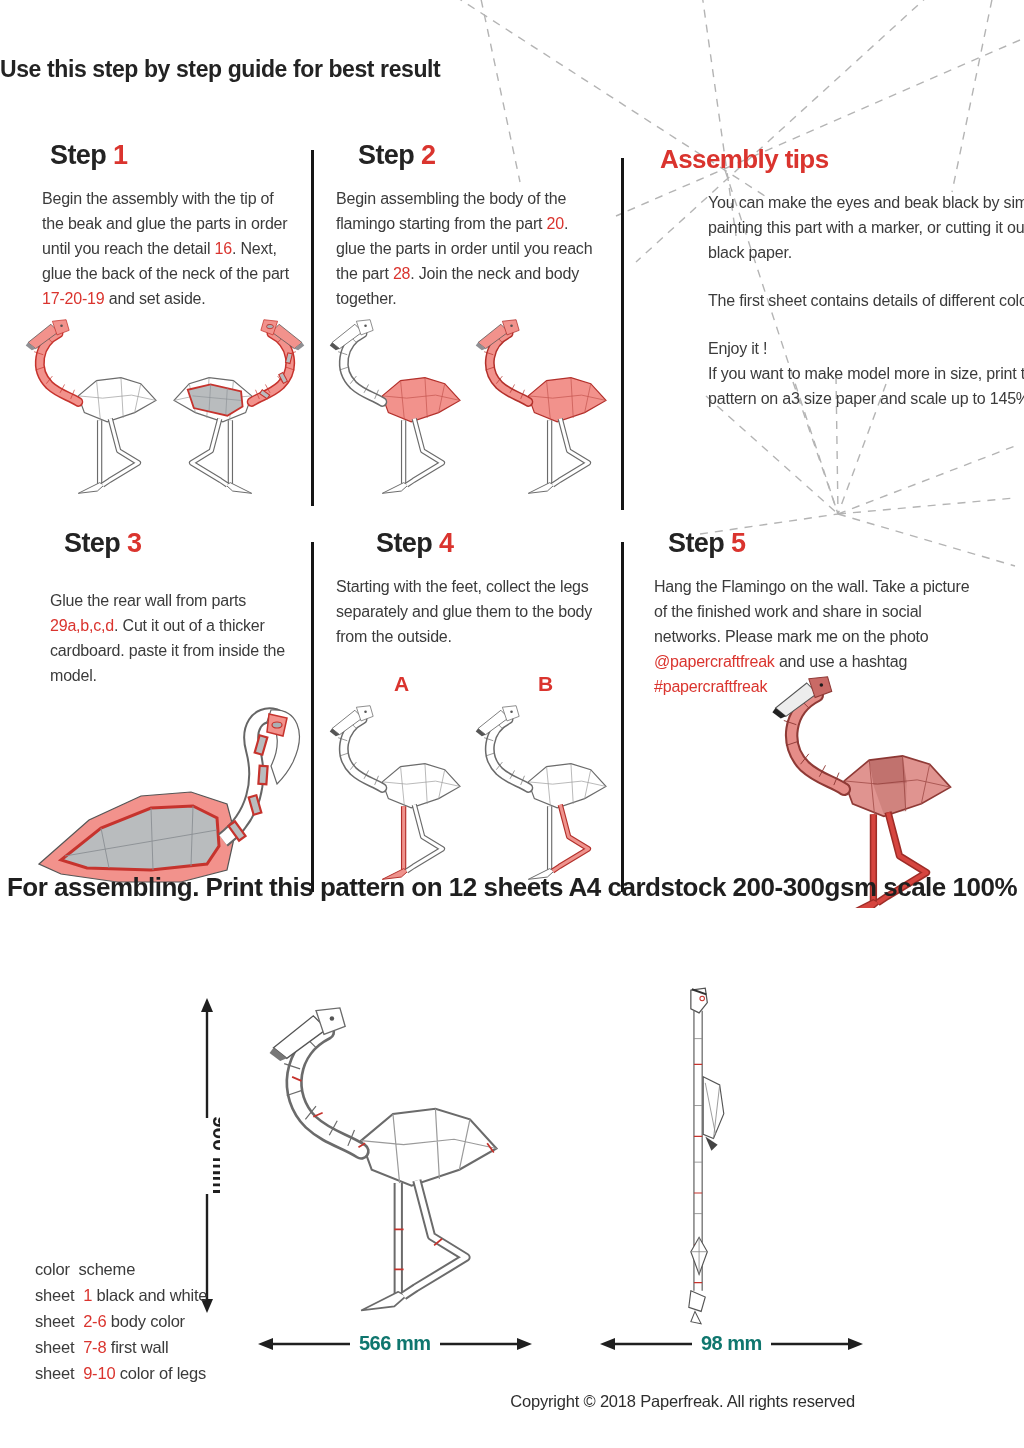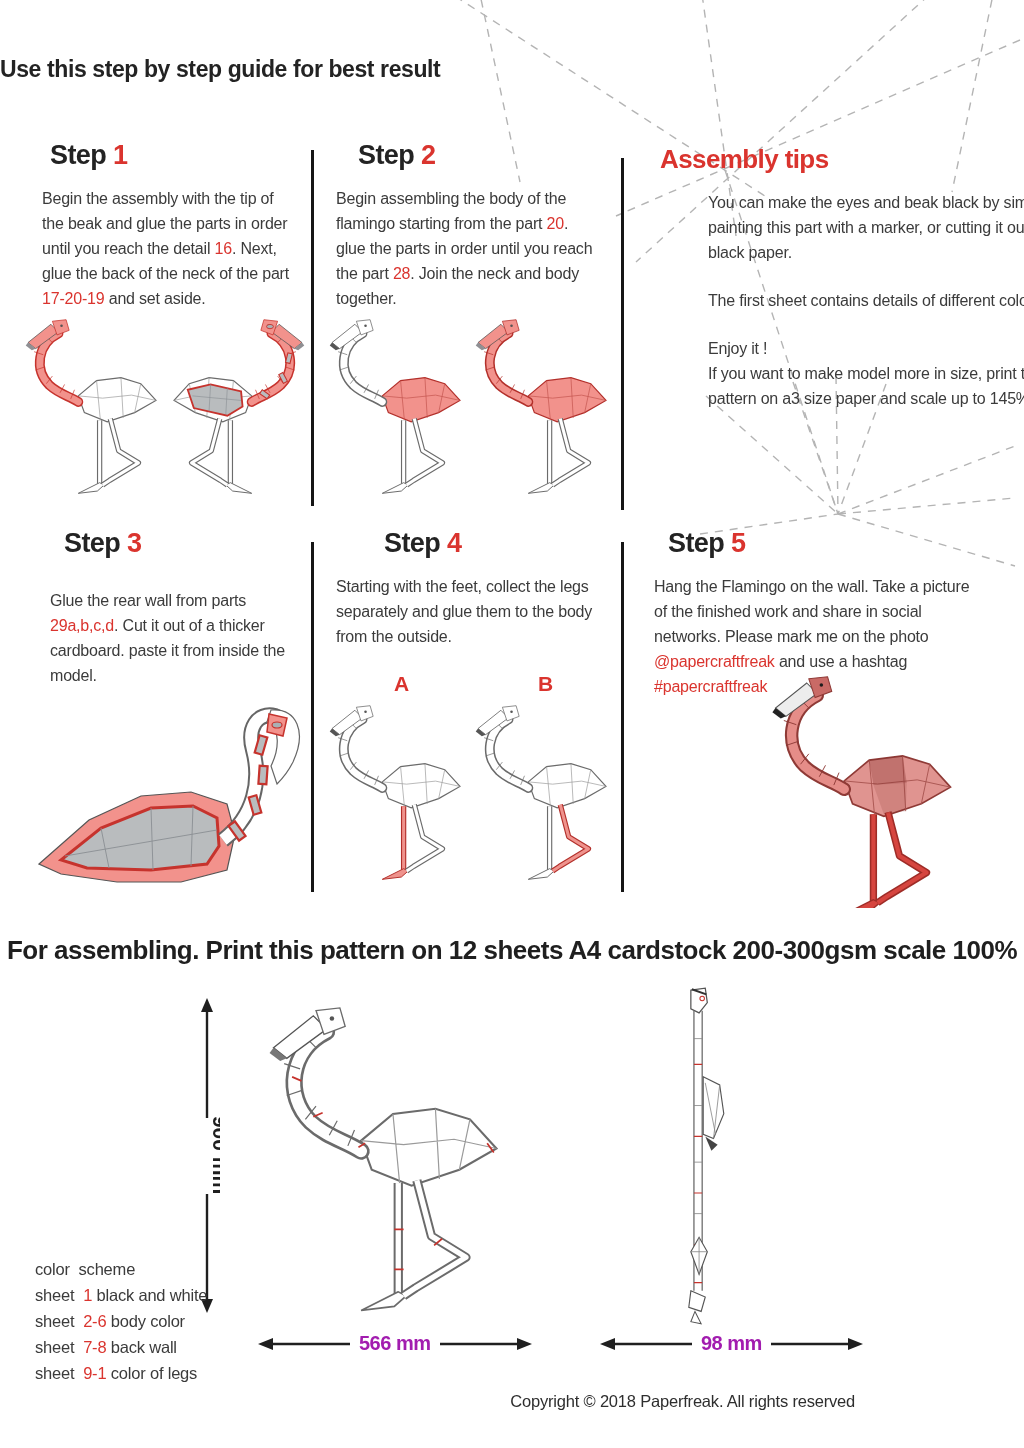--- a/index.html
+++ b/index.html
@@ -29,25 +29,25 @@
     white-space:pre-line; color:#3b3b3b;
   }
   .para .red { font-weight:400; }
   .tips .para { margin-bottom:23px; }
 
   .vline { position:absolute; width:2.5px; background:#151515; }
 
   .ab-label { position:absolute; top:0; font-size:21px; font-weight:700; color:#da342e; }
 
   .print-title {
-    top:935px; left:0; width:1024px; text-align:center;
+    top:872px; left:0; width:1024px; text-align:center;
     font-size:26px; font-weight:700; letter-spacing:-0.5px; color:#1f1f1f;
   }
 
-  .dim-label { font-size:20px; font-weight:700; letter-spacing:-0.5px; color:#a21caf; white-space:nowrap; }
+  .dim-label { font-size:20px; font-weight:700; letter-spacing:-0.5px; color:#0f766e; white-space:nowrap; }
   .hdim { display:flex; align-items:center; gap:9px; }
 
   .scheme .para { font-size:16.5px; line-height:26px; white-space:pre-wrap; }
 
   .copyright {
     top:1392px; left:385px; width:470px; text-align:right;
     font-size:16.5px; letter-spacing:-0.2px; color:#2e2e2e;
   }
 </style>
 </head>
@@ -175,21 +175,21 @@
   <path d="M192,152 C224,128 230,92 222,62 C216,40 226,24 244,28 C262,34 256,60 252,70" fill="none" stroke="#fff" stroke-width="12"></path>
   <path d="M240,22 C266,20 276,44 262,74 C256,86 250,92 246,96 L240,78 C248,62 250,40 236,34 Z" fill="#fff" stroke="#666" stroke-width="1.2"></path>
   <polygon points="238,26 256,30 252,48 236,44" fill="#f2928c" stroke="#c6332d" stroke-width="1.5"></polygon>
   <ellipse cx="246" cy="37" rx="5" ry="3" fill="#aab0b4" stroke="#c6332d" stroke-width="1.2"></ellipse>
   <rect x="226" y="48" width="8" height="18" transform="rotate(16 230 57)" fill="#b9bcbe" stroke="#c6332d" stroke-width="2.2"></rect>
   <rect x="228" y="78" width="8" height="18" transform="rotate(4 232 87)" fill="#b9bcbe" stroke="#c6332d" stroke-width="2.2"></rect>
   <rect x="220" y="108" width="8" height="18" transform="rotate(-16 224 117)" fill="#b9bcbe" stroke="#c6332d" stroke-width="2.2"></rect>
   <rect x="202" y="134" width="8" height="18" transform="rotate(-36 206 143)" fill="#b9bcbe" stroke="#c6332d" stroke-width="2.2"></rect>
 </svg>
 
-<div class="abs step-head" style="left:384px; top:528px;">
+<div class="abs step-head" style="left:376px; top:528px;">
   <span>Step</span>
   <span class="red">4</span>
 </div>
 <div class="abs para" style="left:336px; top:574px; width:286px;"><span>Starting with the feet, collect the legs
 separately and glue them to the body
 from the outside.</span></div>
 <div class="abs" style="left:326px; top:672px; width:292px; height:222px;">
   <span class="ab-label" style="left:68px;">A</span>
   <span class="ab-label" style="left:212px;">B</span>
   <div style="display:flex; gap:6px; margin-top:20px;">
@@ -270,17 +270,17 @@
   <svg width="92" height="14" viewBox="0 0 92 14">
     <line x1="0" y1="7" x2="80" y2="7" stroke="#1f1f1f" stroke-width="2.4"></line>
     <polygon points="92,7 77,1 77,13" fill="#1f1f1f"></polygon>
   </svg>
 </div>
 
 <div class="abs scheme" style="left:35px; top:1256px; width:340px;">
   <div class="para"><span>color  scheme</span></div>
   <div class="para"><span>sheet  </span><span class="red">1</span><span> black and white</span></div>
   <div class="para"><span>sheet  </span><span class="red">2-6</span><span> body color</span></div>
-  <div class="para"><span>sheet  </span><span class="red">7-8</span><span> back wall</span></div>
-  <div class="para"><span>sheet  </span><span class="red">9-1</span><span> color of legs</span></div>
+  <div class="para"><span>sheet  </span><span class="red">7-8</span><span> first wall</span></div>
+  <div class="para"><span>sheet  </span><span class="red">9-10</span><span> color of legs</span></div>
 </div>
 
 <div class="abs copyright">Copyright © 2018 Paperfreak. All rights reserved</div>
 
 </body></html>

